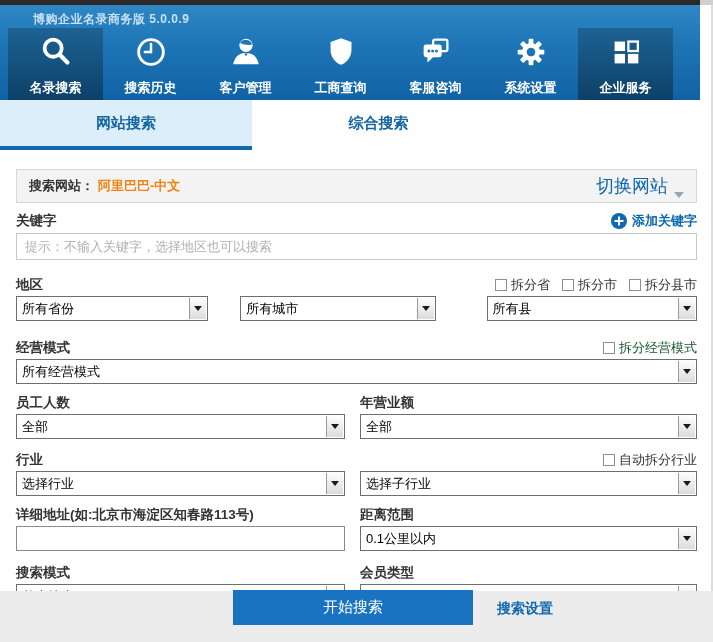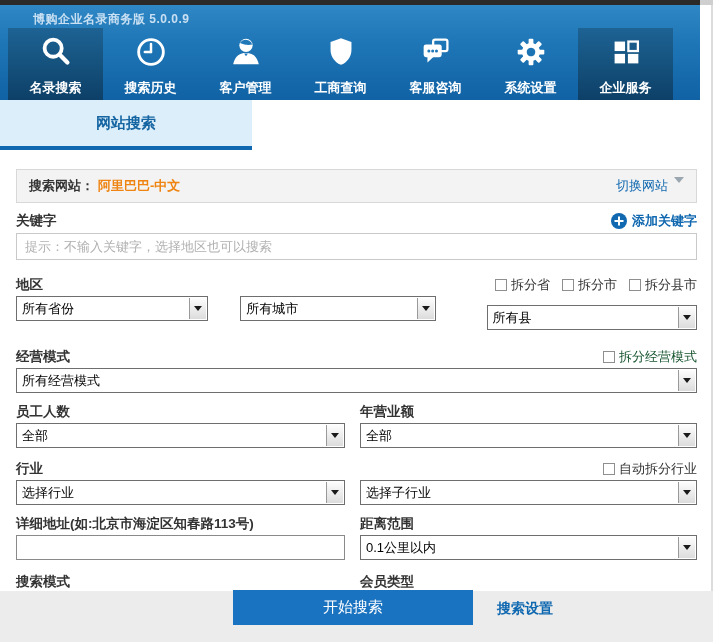--- a/index.html
+++ b/index.html
@@ -36,21 +36,21 @@
   .tab-1 .underline { position:absolute; left:0; bottom:-4px; width:100%; height:4px; background:#1068b0;}
   .tab-2 { left:252px; width:253px; background:#fff; }
   
   .content { position:absolute; left:16px; top:150px; width:681px; }
   .website-panel {
     margin-top:19px; height:34px; background:#f3f3f3; border:1px solid #d8d8d8;
     display:flex; align-items:center; padding:0 12px; font-size:13px;
   }
   .website-label { font-weight:bold; color:#333; }
   .website-value { color:#ef8412; font-weight:bold; margin-left:4px;}
-  .website-switch { margin-left:auto; color:#1068b0; font-size:13px; cursor:pointer; display:flex; align-items:flex-start;}
+  .website-switch { margin-left:auto; color:#1068b0; font-size:18px; cursor:pointer; display:flex; align-items:flex-end;}
   .tri-down { display:inline-block; width:0; height:0; margin-left:6px;
     border-left:5px solid transparent; border-right:5px solid transparent; border-top:6px solid #9aa7b0;}
   .label-row { display:flex; align-items:flex-end; justify-content:space-between; height:19px; }
   .f-label { font-size:13.5px; font-weight:bold; color:#333; }
   .link-add { display:flex; align-items:center; color:#1068b0; font-size:13px; font-weight:bold; cursor:pointer;}
   .plus-icon { width:16px; height:16px; margin-right:5px; }
   .keyword-input {
     margin-top:3px; width:100%; height:27px; border:1px solid #c9c9c9; padding:0 8px;
     font-size:13px; color:#333; font-family:inherit; outline:none;
   }
@@ -66,21 +66,21 @@
     display:flex; align-items:center; padding-left:5px; font-size:13px; color:#000; cursor:pointer;
   }
   .combo-btn {
     position:absolute; right:1px; top:1px; bottom:1px; width:17px;
     background:linear-gradient(180deg,#fdfdfd,#dcdcdc); border-left:1px solid #9a9a9a;
     display:flex; align-items:center; justify-content:center; cursor:pointer;
   }
   .combo-btn .tri { width:0; height:0; border-left:4px solid transparent; border-right:4px solid transparent; border-top:5px solid #1a1a1a; }
   .w-province { width:202px; margin-right:7px; }
   .w-city { width:205px; margin-right:26px; }
-  .w-county { width:221px;margin-top:9px; }
+  .w-county { width:221px; }
   .w-full { width:681px; }
   .row2 { display:flex; gap:15px; }
   .col-l { width:329px; } .col-r { width:337px; }
   .text-input { height:25px; width:100%; border:1px solid #8a8a8a; padding:0 6px; font-size:13px; font-family:inherit; outline:none;}
   
   .footer { position:absolute; left:0; top:591px; width:713px; height:51px; background:#ececec; z-index:10; }
   .start-btn {
     position:absolute; left:233px; top:-1px; width:240px; height:35px; background:#1a73c0;
     color:#fff; font-size:15px; border:none; cursor:pointer; font-family:inherit;
     display:flex; align-items:center; justify-content:center;
@@ -183,20 +183,23 @@
       <span class="nav-label">企业服务</span>
     </div>
 
   </div>
 </div>
 
 <div class="tabbar">
   <div class="tab tab-1">
     <span>网站搜索</span>
     <div class="underline"></div>
+  </div>
+  <div class="tab tab-2">
+    <span>综合搜索</span>
   </div>
 </div>
 
 <div class="content">
 
   <div class="website-panel">
     <span class="website-label">搜索网站：</span>
     <span class="website-value">阿里巴巴-中文</span>
     <span class="website-switch">
       <span>切换网站</span>

